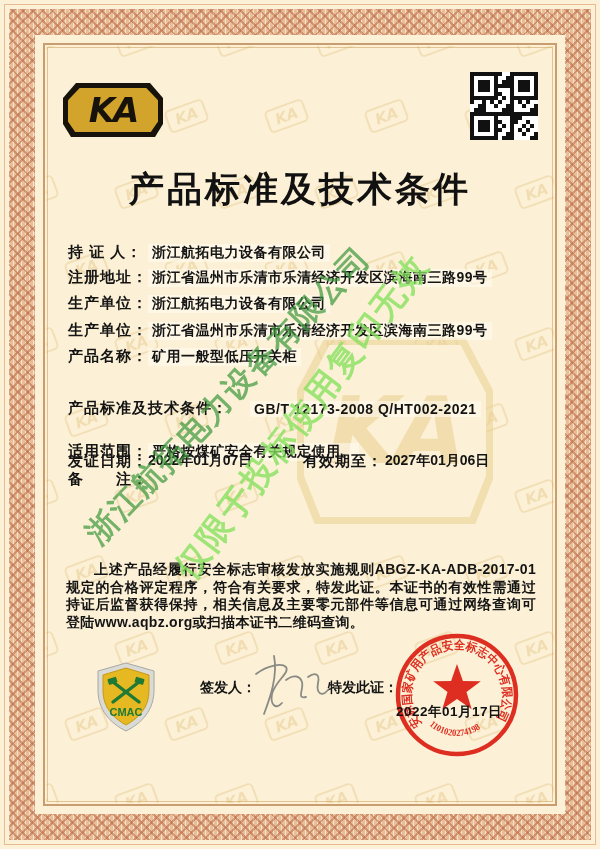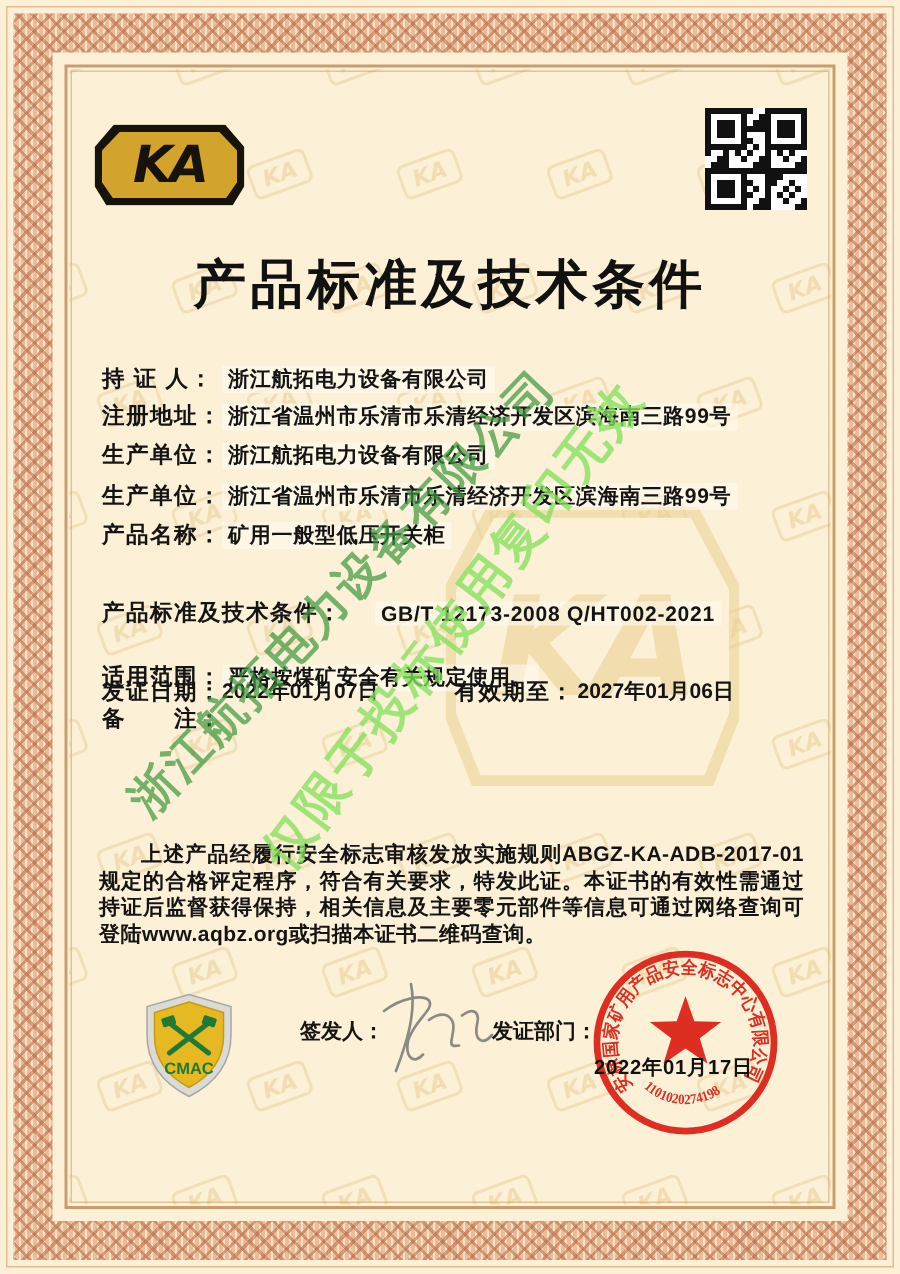--- a/index.html
+++ b/index.html
@@ -294,21 +294,21 @@
       </g>
       <rect x="14" y="16" width="9" height="6" rx="1" fill="#1e7a34" transform="rotate(-18 18 19)"></rect>
       <rect x="41" y="16" width="9" height="6" rx="1" fill="#1e7a34" transform="rotate(18 46 19)"></rect>
       <text x="32" y="54" text-anchor="middle" font-size="11" font-weight="bold" fill="#1e7a34" font-family="Liberation Sans, sans-serif">CMAC</text>
     </svg>
 
     <div class="sig-label">签发人：</div>
     <svg class="signature" width="100" height="92" viewBox="0 0 100 92">
       <path d="M34,6 C38,26 30,48 24,64 M16,24 C28,15 42,13 46,17 C50,23 36,30 32,44 C30,55 36,60 42,53 M46,30 C54,24 60,26 62,32 C64,40 56,49 66,47 M68,27 C76,21 80,25 78,33 C76,44 82,47 88,40" fill="none" stroke="#8b8b85" stroke-width="1.8" stroke-linecap="round"></path>
     </svg>
-    <div class="dept-label">发证部门：</div>
+    <div class="dept-label">特发此证：</div>
 
     <svg class="stamp" viewBox="0 0 128 128">
       <defs>
         <path id="ringArc" d="M28.8,93.6 A46,46 0 1 1 99.2,93.6"></path>
         <path id="numArc" d="M36,94 A41,41 0 0 0 92,94"></path>
       </defs>
       <circle cx="64" cy="64" r="59" fill="none" stroke="#dc2014" stroke-width="4.5"></circle>
       <polygon points="64,33 58.1,49.9 40.2,50.3 54.5,61.1 49.3,78.2 64,68 78.7,78.2 73.5,61.1 87.8,50.3 69.9,49.9" fill="#dc2014"></polygon>
       <text font-size="12" font-weight="bold" fill="#dc2014" font-family="Liberation Sans, sans-serif">
         <textPath href="#ringArc" textLength="202" lengthAdjust="spacingAndGlyphs">安标国家矿用产品安全标志中心有限公司</textPath>

